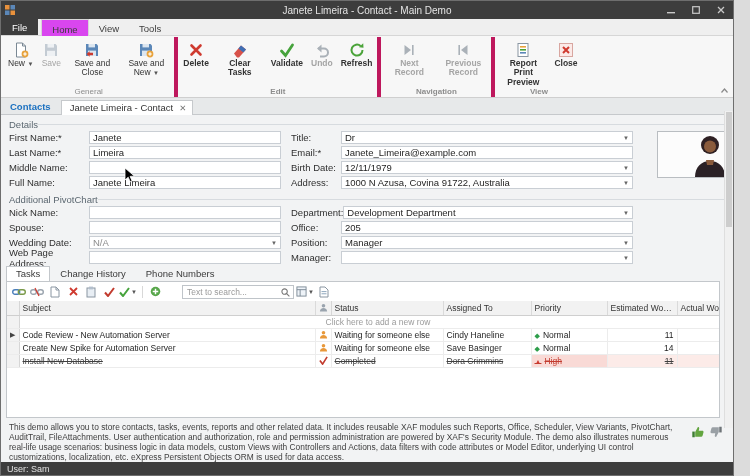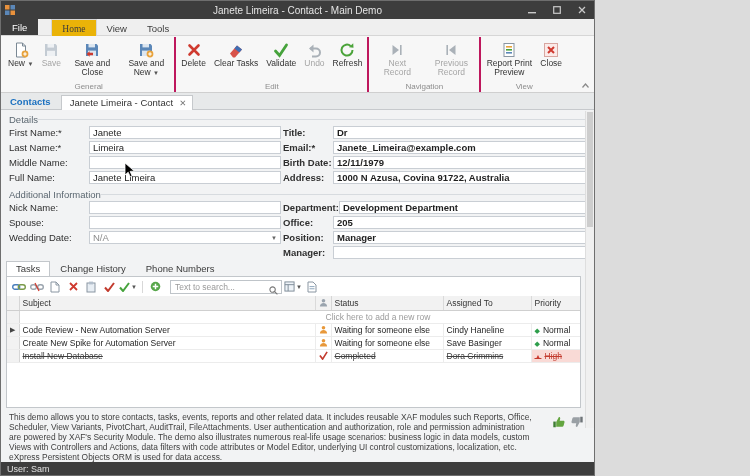--- a/index.html
+++ b/index.html
@@ -1,35 +1,35 @@
 <!DOCTYPE html>
 <html><head>
 <meta charset="utf-8">
 <style>
   *{margin:0;padding:0;box-sizing:border-box;font-family:"Liberation Sans",sans-serif;}
   html,body{width:750px;height:476px;overflow:hidden;background:#dcdcdc;}
-  .window{width:595px;height:476px;border:1px solid #6e6e6e;display:flex;flex-direction:column;background:#f2f3f4;position:relative;overflow:hidden;}
+  .window{width:734px;height:476px;border:1px solid #6e6e6e;display:flex;flex-direction:column;background:#f2f3f4;position:relative;overflow:hidden;}
 
   
   .titlebar{flex:0 0 18px;background:#3d3d3d;display:flex;align-items:center;position:relative;}
   .appicon{margin-left:3px;display:flex;}
   .wtitle{position:absolute;left:0;right:0;text-align:center;color:#e4e4e4;font-size:10px;}
   .winbtns{margin-left:auto;display:flex;height:100%;}
   .winbtn{width:25px;height:100%;display:flex;align-items:center;justify-content:center;color:#c9c9c9;font-size:9px;}
 
   
   .ribbontabs{flex:0 0 17px;background:#efefef;display:flex;align-items:stretch;border-bottom:1px solid #d6d6d6;}
   .rtab{font-size:9.5px;color:#3c3c3c;padding:2px 10px 0;display:flex;align-items:center;}
-  .rtab.file{background:#3d3d3d;color:#fff;padding:0 11px;margin-right:13px;}
-  .rtab.active{background:#eab308;border:1px solid #d6d6d6;border-bottom:none;margin-bottom:-1px;z-index:2;font-family:Liberation Serif, serif;}
+  .rtab.file{background:#3d3d3d;color:#fff;padding:0 11px;margin-right:3px;}
+  .rtab.active{background:#d946ef;border:1px solid #d6d6d6;border-bottom:none;margin-bottom:-1px;z-index:2;}
 
   
   .ribbon{flex:0 0 57px;background:#f7f7f7;border-bottom:1px solid #cfcfcf;display:flex;padding:1px 2px 0;position:relative;}
   .rgroup{display:flex;flex-direction:column;padding:0 1px;}
-  .rgroup + .rgroup{border-left:2px solid #be185d;}
+  .rgroup + .rgroup{border-left:4px solid #be185d;font-weight:bold;}
   .rbuttons{display:flex;flex:1;align-items:stretch;}
   .rglabel{font-size:8px;color:#8d8d8d;text-align:center;padding:0 4px 1px;}
   .rbtn{display:flex;flex-direction:column;align-items:center;justify-content:flex-start;padding:3px 4px 0;min-width:28px;cursor:default;}
   .ricon{height:19px;display:flex;align-items:center;}
   .rlabelbox{text-align:center;font-size:8.5px;line-height:1.1;color:#333;max-width:46px;}
   .rbtn.disabled .rlabelbox{color:#a5a5a5;}
   .rcaret{font-size:6px;color:#555;}
   .ribcollapse{position:absolute;right:4px;bottom:3px;display:flex;}
 
   
@@ -39,41 +39,41 @@
   .closex{color:#777;font-size:8.5px;}
 
   
   .main{flex:1;position:relative;display:flex;flex-direction:column;background:#f2f3f4;}
   .formarea{flex:0 0 150px;position:relative;}
   .secheader{display:flex;align-items:center;padding:3px 9px 0 8px;height:15px;}
   .sectitle{font-size:9.5px;color:#5b6770;}
   .secline{flex:1;border-top:1px solid #d7dbdf;margin-top:1px;}
   .fields{position:relative;height:60px;}
   .colL{position:absolute;left:8px;top:0;width:272px;}
-  .colR{position:absolute;left:282px;top:0;width:342px;font-weight:bold;}
+  .colR{position:absolute;left:290px;top:0;width:342px;}
   .frow{height:15px;display:flex;align-items:center;}
   .flabel{flex:0 0 80px;font-size:9.5px;color:#2f2f2f;}
   .colR .flabel{flex:0 0 50px;}
   .finput{flex:1;height:13px;background:#fff;border:1px solid #c9ced4;display:flex;align-items:center;padding:0 3px;font-size:9.5px;color:#1e1e1e;white-space:nowrap;overflow:hidden;}
   .caret{margin-left:auto;color:#666;font-size:6px;padding-left:3px;}
   .muted{color:#8c8c8c;}
   .photo{position:absolute;left:656px;top:1px;width:88px;height:47px;background:#fff;border:1px solid #b9bdc1;display:flex;align-items:center;justify-content:center;overflow:hidden;}
 
   
   .tabsrow{flex:0 0 16px;display:flex;align-items:center;padding-left:5px;}
   .ttab{font-size:9.5px;color:#3a3a3a;padding:1px 9px 2px;border:1px solid transparent;border-bottom:none;}
   .ttab.active{background:#fff;border-color:#c3c7cb;margin-bottom:-1px;z-index:2;}
 
   
   .panel{flex:1;background:#fff;border:1px solid #c3c7cb;margin:0 13px 0 5px;overflow:hidden;display:flex;flex-direction:column;}
   .gtoolbar{flex:0 0 19px;display:flex;align-items:center;gap:2px;padding:2px 4px;}
   .tbtn{height:15px;min-width:16px;display:flex;align-items:center;justify-content:center;gap:1px;}
   .tsep{width:1px;height:12px;background:#d8d8d8;margin:0 3px;}
   .smallcaret{font-size:6px;color:#555;}
-  .searchwrap{display:flex;width:112px;height:14px;border:1px solid #bfc4c9;background:#fff;margin-left:4px;padding:0 3px 0 4px;}
+  .searchwrap{display:flex;align-items:center;width:112px;height:14px;border:1px solid #bfc4c9;background:#fff;margin-left:16px;padding:0 3px 0 4px;}
   .searchwrap input{flex:1;border:none;outline:none;font-size:8.5px;color:#333;min-width:0;}
   .searchwrap input::placeholder{color:#9a9a9a;}
   table.grid{width:100%;border-collapse:collapse;table-layout:fixed;font-size:8.5px;}
   .grid th{background:#f2f2f2;border-right:1px solid #dadada;border-bottom:1px solid #cfcfcf;font-weight:normal;text-align:left;color:#333;height:14px;padding:1px 3px;white-space:nowrap;overflow:hidden;text-overflow:ellipsis;}
   .grid td{border-right:1px solid #ececec;border-bottom:1px solid #ececec;height:13px;padding:0 3px;color:#1e1e1e;white-space:nowrap;overflow:hidden;}
   .grid .rowind{width:12px;background:#f2f2f2;border-right:1px solid #d6d6d6;text-align:center;color:#444;font-size:7px;padding:0;}
   .grid .newrow td{color:#9b9b9b;text-align:center;}
   .grid .num{text-align:right;}
   .pricon{margin-right:3px;font-size:7px;vertical-align:0;}
   .pri-normal{color:#2e9e4b;}
@@ -367,21 +367,21 @@
               <rect width="86" height="45" fill="#fcfcfc"></rect>
               <circle cx="52" cy="13" r="9" fill="#2e2023"></circle>
               <circle cx="52" cy="14.5" r="6" fill="#8a5b3c"></circle>
               <path d="M37 45c0-10 6.5-16 15-16s15 6 15 16z" fill="#2b2126"></path>
               <path d="M48 28h8l-1 5h-6z" fill="#8a5b3c"></path>
             </svg>
         </div>
       </div>
 
       <div class="secheader">
-        <span class="sectitle">Additional Information</span>
+        <span class="sectitle">Additional PivotChart</span>
         <span class="secline"></span>
       </div>
       <div class="fields">
         <div class="colL">
           <div class="frow">
               <span class="flabel">Nick Name:</span>
               <div class="finput">
                 <span></span>
               </div>
             </div>
@@ -389,20 +389,26 @@
               <span class="flabel">Spouse:</span>
               <div class="finput">
                 <span></span>
               </div>
             </div>
           <div class="frow">
               <span class="flabel">Wedding Date:</span>
               <div class="finput">
                 <span class="muted">N/A</span>
                 <span class="caret">▼</span>
+              </div>
+            </div>
+          <div class="frow">
+              <span class="flabel">Web Page Address:</span>
+              <div class="finput">
+                <span></span>
               </div>
             </div>
         </div>
         <div class="colR">
           <div class="frow">
               <span class="flabel">Department:</span>
               <div class="finput">
                 <span>Development Department</span>
                 <span class="caret">▼</span>
               </div>

